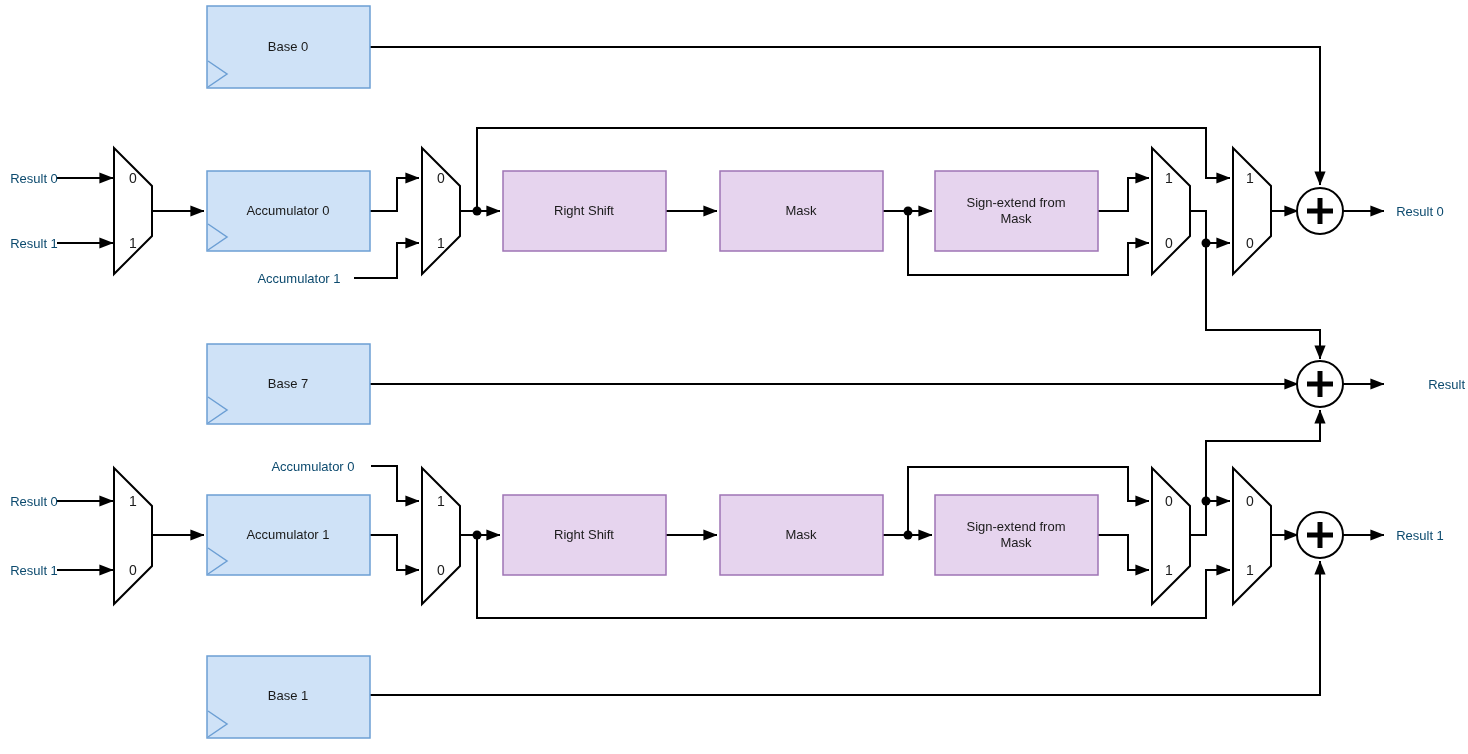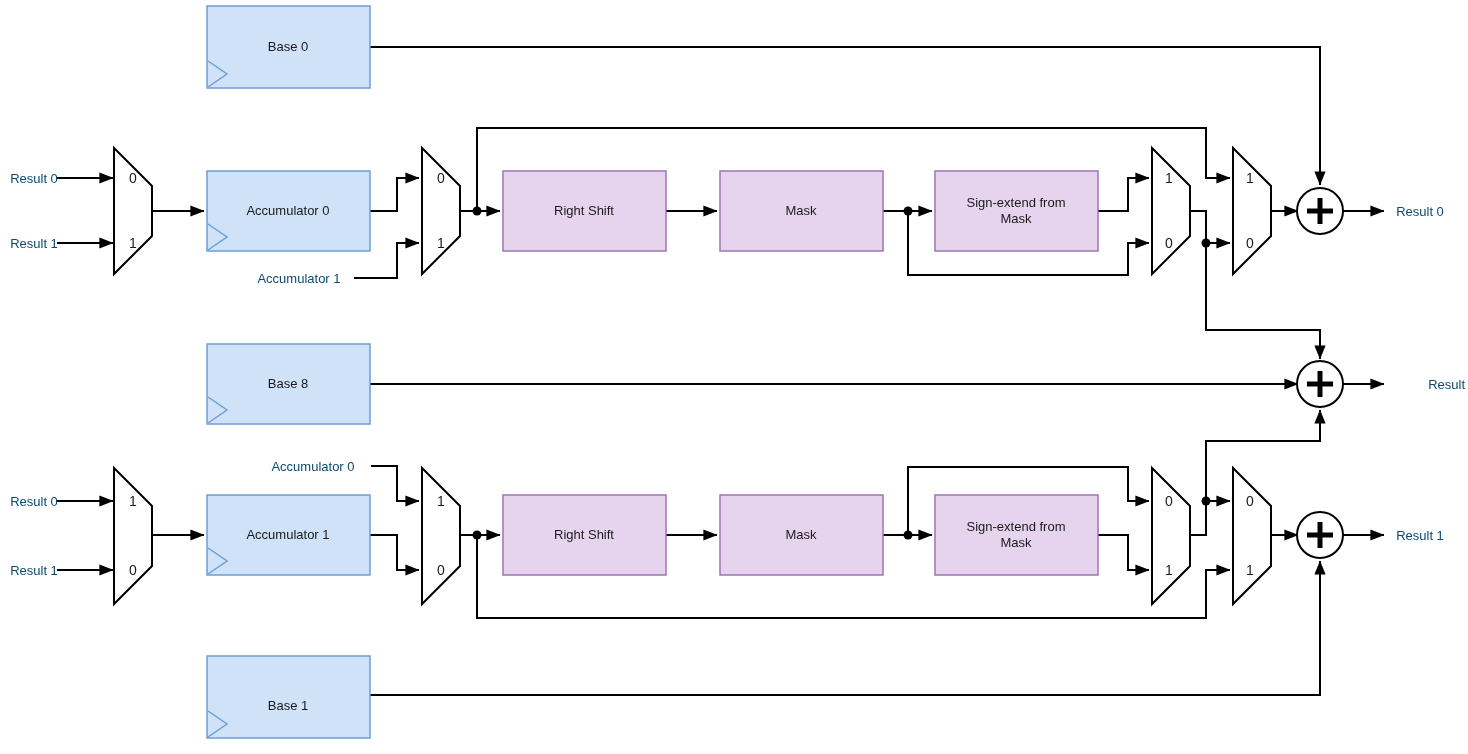--- a/index.html
+++ b/index.html
@@ -217,23 +217,23 @@
     <line class="adder-plus" x1="1307" y1="384" x2="1333" y2="384"></line>
     <line class="adder-plus" x1="1320" y1="371" x2="1320" y2="397"></line>
 
     <circle class="adder-circle" cx="1320" cy="535" r="23"></circle>
     <line class="adder-plus" x1="1307" y1="535" x2="1333" y2="535"></line>
     <line class="adder-plus" x1="1320" y1="522" x2="1320" y2="548"></line>
   </svg>
 
   <div class="lbl lbl-center" style="left:288px; top:47px;">Base 0</div>
   <div class="lbl lbl-center" style="left:288px; top:211px;">Accumulator 0</div>
-  <div class="lbl lbl-center" style="left:288px; top:384px;">Base 8</div>
+  <div class="lbl lbl-center" style="left:288px; top:384px;">Base 7</div>
   <div class="lbl lbl-center" style="left:288px; top:535px;">Accumulator 1</div>
-  <div class="lbl lbl-center" style="left:288px; top:696px;margin-top:10px;">Base 1</div>
+  <div class="lbl lbl-center" style="left:288px; top:696px;">Base 1</div>
 
   <div class="lbl lbl-center" style="left:584px; top:211px;">Right Shift</div>
   <div class="lbl lbl-center" style="left:801px; top:211px;">Mask</div>
   <div class="lbl lbl-center" style="left:1016px; top:211px;">
     <span>Sign-extend from</span><br>
     <span>Mask</span>
   </div>
 
   <div class="lbl lbl-center" style="left:584px; top:535px;">Right Shift</div>
   <div class="lbl lbl-center" style="left:801px; top:535px;">Mask</div>

